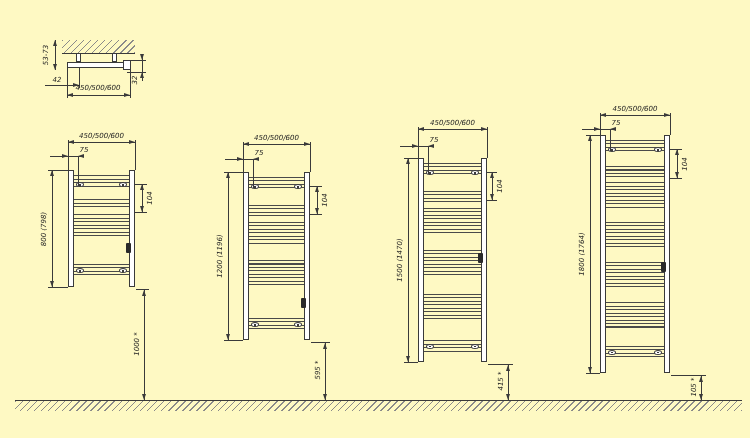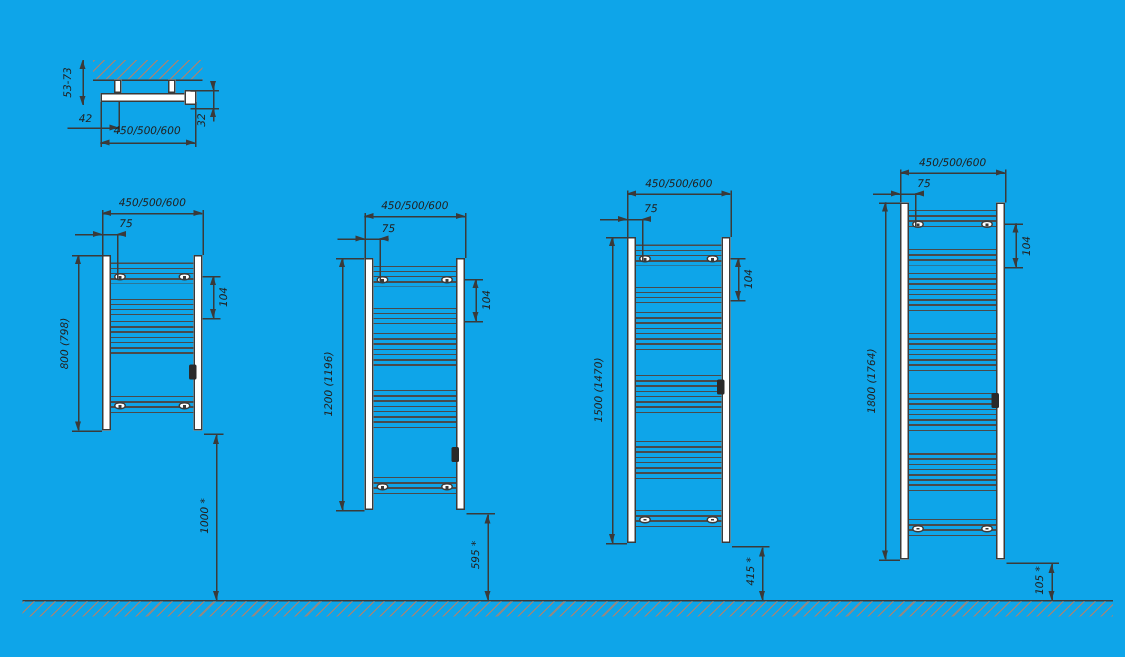--- a/index.html
+++ b/index.html
@@ -1,16 +1,16 @@
 <!DOCTYPE html>
 <html><head>
 <meta charset="utf-8">
 <style>
   html,body{margin:0;padding:0;background:#fff;}
-  #canvas{position:relative;width:750px;height:438px;background:#0ea5e9;overflow:hidden;
+  #canvas{position:relative;width:750px;height:438px;background:#fef9c3;overflow:hidden;
           font-family:"DejaVu Sans",sans-serif;}
   .ln{position:absolute;background:#3a3a3a;}
   .box{position:absolute;border:1px solid #3a3a3a;background:#fff;box-sizing:border-box;}
   .rail{position:absolute;width:6px;border:1px solid #3a3a3a;background:#fff;box-sizing:border-box;}
   .rungs{position:absolute;background-image:repeating-linear-gradient(to bottom,#4a4a4a 0 1px,transparent 1px 3.5px);}
   .brk{position:absolute;width:8px;height:5px;border:1px solid #3a3a3a;border-radius:50%;background:#fff;box-sizing:border-box;}
   .brk::after{content:'';position:absolute;left:2px;top:1px;width:2px;height:1.5px;background:#3a3a3a;}
   .valve{position:absolute;width:5px;height:10px;background:#2a2a2a;border-radius:1px;}
   .hatch{position:absolute;background:repeating-linear-gradient(135deg,#8a8a8a 0 1px,transparent 1px 5px);}
   .wallhatch{border-bottom:1px solid #3a3a3a;}

